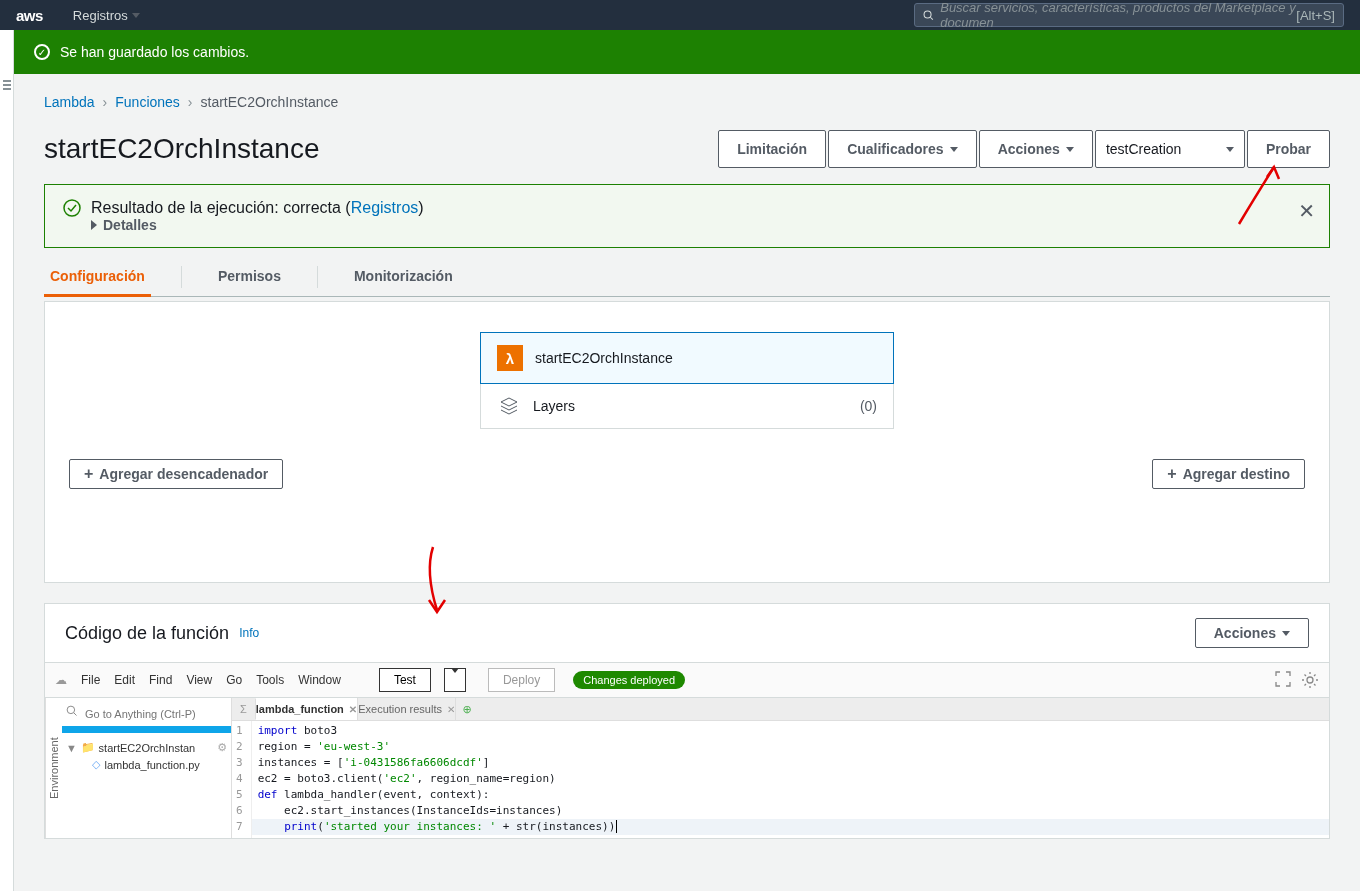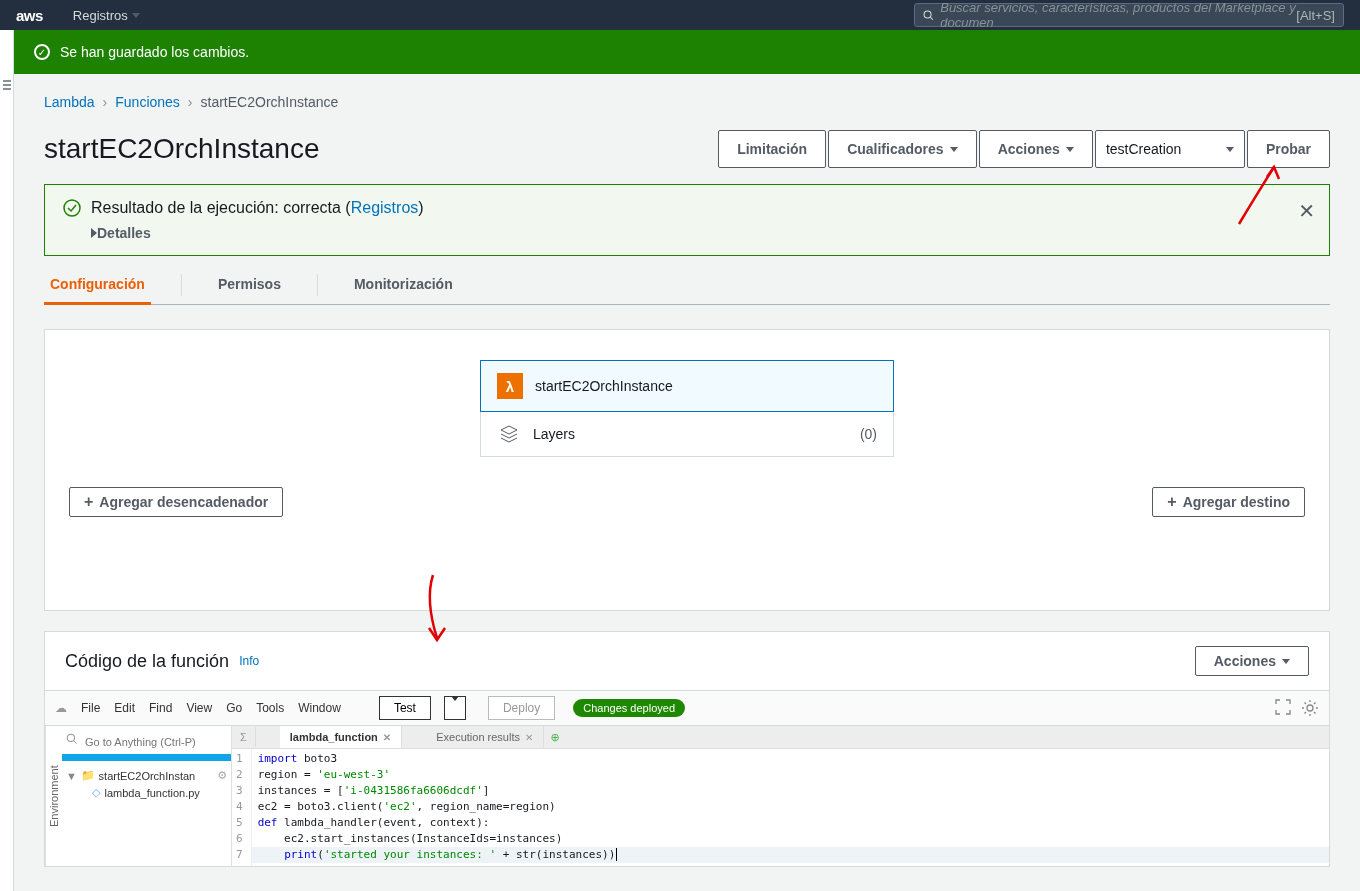--- a/index.html
+++ b/index.html
@@ -35,26 +35,26 @@
 .btn { background: #fff; border: 1px solid #545b64; border-radius: 2px; padding: 6px 18px; font-size: 14px; cursor: pointer; color: #545b64; font-weight: bold; display: flex; align-items: center; gap: 6px; }
 .btn.select { font-weight: normal; color: #16191f; min-width: 150px; justify-content: space-between; padding: 10px 10px; }
 .caret-down { width: 0; height: 0; border-left: 4px solid transparent; border-right: 4px solid transparent; border-top: 5px solid #545b64; }
 
 
 .exec-panel { border: 1px solid #1d8102; background: #f2f8f0; padding: 14px 50px 14px 18px; position: relative; margin-bottom: 10px; }
 .exec-panel .check { color: #1d8102; position: absolute; left: 18px; top: 14px; }
 .exec-panel .body { margin-left: 28px; }
 .exec-panel .msg { font-size: 16px; }
 .exec-panel .msg a { color: #0073bb; text-decoration: none; }
-.exec-panel .details { margin-top: 8px; color: #545b64; font-weight: bold; cursor: pointer; display: flex; align-items: center; gap: 0; font-size: 14px; }
+.exec-panel .details { margin-top: 0; color: #545b64; font-weight: bold; cursor: pointer; display: flex; align-items: center; gap: 6px; font-size: 14px; }
 .exec-panel .close-x { position: absolute; right: 14px; top: 14px; font-size: 20px; color: #545b64; cursor: pointer; }
 .tri-right { width: 0; height: 0; border-top: 5px solid transparent; border-bottom: 5px solid transparent; border-left: 6px solid #545b64; }
 
 
-.tabs { display: flex; gap: 30px; border-bottom: 1px solid #aab7b8; margin-bottom: 24px; }
+.tabs { display: flex; gap: 30px; border-bottom: 1px solid #aab7b8; margin-bottom: 4px; }
 .tabs .tab { padding: 10px 6px; font-weight: bold; color: #545b64; cursor: pointer; }
 .tabs .tab.active { color: #eb5f07; border-bottom: 3px solid #eb5f07; margin-bottom: -1px; }
 .tabs .divider { width: 1px; background: #d5dbdb; margin: 8px 0; }
 
 
 .panel { background: #fff; border: 1px solid #d5dbdb; margin-bottom: 20px; }
 .panel-header { padding: 14px 20px; font-weight: bold; font-size: 16px; display: flex; align-items: center; gap: 8px; cursor: pointer; }
 .tri-down { width: 0; height: 0; border-left: 5px solid transparent; border-right: 5px solid transparent; border-top: 6px solid #16191f; }
 .designer-body { padding: 30px 20px 20px; position: relative; min-height: 280px; }
 
@@ -97,21 +97,21 @@
 .file-tree { padding: 6px 4px; font-size: 11px; }
 .tree-row { display: flex; align-items: center; gap: 4px; padding: 2px 0; cursor: pointer; }
 .tree-row.folder { color: #333; }
 .tree-row.file { padding-left: 26px; color: #333; }
 .folder-icon { color: #6aa9f4; }
 .file-icon { color: #6aa9f4; }
 .tree-gear { margin-left: auto; color: #aaa; }
 
 .editor-area { flex: 1; display: flex; flex-direction: column; }
 .editor-tabs { display: flex; align-items: center; background: #ededed; border-bottom: 1px solid #dedede; font-size: 11px; }
-.etab { padding: 5px 10px; background: #ededed; border-right: 1px solid #dedede; display: flex; align-items: center; gap: 5px; cursor: pointer; color: #666; margin-left: 24px; }
+.etab { padding: 5px 0; background: #ededed; border-right: 1px solid #dedede; display: flex; align-items: center; gap: 5px; cursor: pointer; color: #666; }
 .etab.active { background: #fff; font-weight: bold; color: #333; }
 .etab .x { color: #999; font-size: 10px; }
 .etab-plus { padding: 4px 6px; color: #4caf50; cursor: pointer; }
 .sigma { padding: 4px 8px; color: #999; border-right: 1px solid #dedede; }
 
 .code-editor { flex: 1; display: flex; font-family: Monaco, Menlo, monospace; font-size: 11px; overflow: hidden; }
 .gutter { background: #fff; border-right: 1px solid #eee; color: #999; text-align: right; padding: 2px 8px 2px 4px; line-height: 16px; user-select: none; }
 .code-lines { padding: 2px 6px; line-height: 16px; white-space: pre; flex: 1; }
 .code-lines .line.hl { background: #eef3f8; margin: 0 -6px; padding: 0 6px; }
 .kw { color: #0000cc; }

